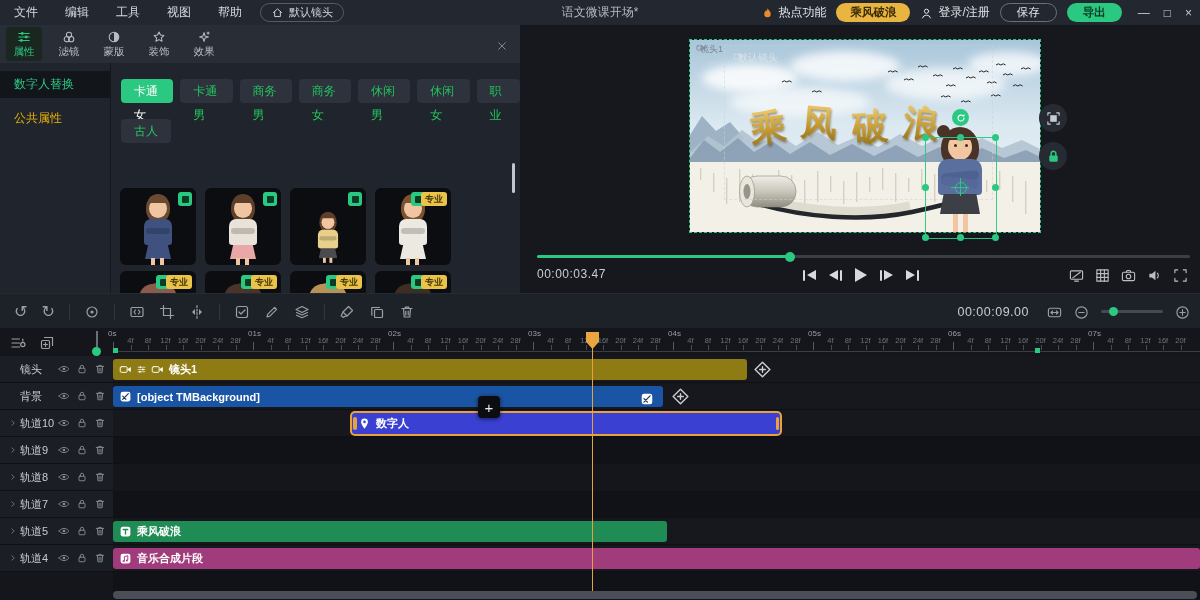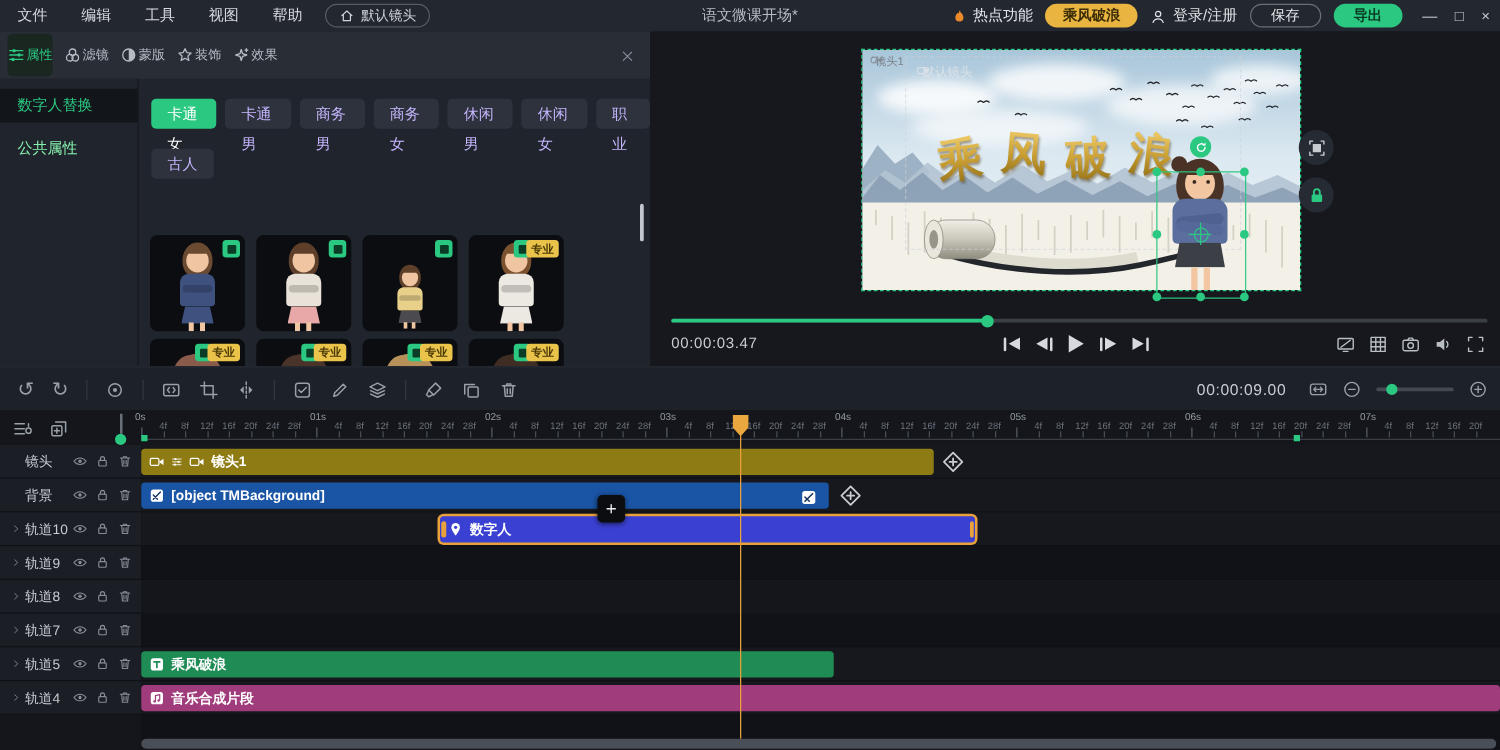--- a/index.html
+++ b/index.html
@@ -22,30 +22,30 @@
   .pill.upgrade{background:#e9b440;color:#3a2c06;font-weight:bold;}
   .pill.save{border:1px solid #6a6f78;color:#e6e8ec;padding:1px 16px;}
   .pill.export{background:#2bc882;color:#0a3a22;font-weight:bold;padding:2px 16px;}
   .login{display:flex;align-items:center;gap:5px;font-size:12px;color:#dfe2e6;cursor:pointer;}
   .winbtns{display:flex;gap:14px;color:#c6cad0;font-size:12px;margin-left:6px;}
   .winbtns span{cursor:pointer;}
 
   
   .left-panel{position:absolute;left:0;top:25px;width:520px;height:268px;background:#20242c;border-right:1px solid #0c0e12;}
   .lp-tabs{position:absolute;left:0;top:0;width:520px;height:38px;background:#282d36;display:flex;gap:9px;padding-left:6px;align-items:center;}
-  .lp-tab{width:36px;height:34px;border-radius:4px;display:flex;align-items:center;justify-content:center;
+  .lp-tab{width:36px;height:34px;border-radius:4px;display:flex;flex-direction:column;align-items:center;justify-content:center;
     gap:1px;color:#b7bcc4;font-size:10.5px;cursor:pointer;}
   .lp-tab.active{background:#1a2620;color:#2bc882;}
   .lp-close{position:absolute;right:12px;top:11px;color:#8a9099;cursor:pointer;}
   .lp-side{position:absolute;left:0;top:38px;width:110px;height:230px;background:#20242c;border-right:1px solid #14171c;}
-  .side-item{height:27px;display:flex;align-items:center;padding-left:14px;font-size:12px;color:#86efac;cursor:pointer;margin-top:7px;}
+  .side-item{height:27px;display:flex;align-items:center;padding-left:14px;font-size:12px;color:#eab308;cursor:pointer;margin-top:7px;}
   .side-item.active{background:#12151a;color:#2bc882;margin-top:8px;}
   .lp-content{position:absolute;left:110px;top:38px;width:410px;height:230px;overflow:hidden;}
   .chip-row{position:absolute;left:11px;display:flex;gap:7px;}
-  .chip{height:24px;line-height:24px;padding:0 13px;background:#2d323c;border-radius:4px;font-size:12px;color:#c4b5fd;cursor:pointer;}
+  .chip{height:24px;line-height:24px;padding:0 13px;background:#2d323c;border-radius:4px;font-size:12px;color:#22c55e;cursor:pointer;}
   .chip.active{background:#2bc882;color:#fff;}
   .cards{position:absolute;left:10px;top:97px;width:390px;}
   .card{position:absolute;width:76px;height:77px;border-radius:6px;background:#0b0d11;cursor:pointer;overflow:hidden;margin-top:28px;}
   .fig{position:absolute;inset:0;}
   .badge-a{position:absolute;top:4px;width:14px;height:14px;border-radius:3px;background:#2bc882;display:flex;align-items:center;justify-content:center;}
   .badge-a i{display:block;width:7px;height:7px;border-radius:1px;background:#0b3d26;}
   .badge-pro{position:absolute;top:4px;right:4px;height:14px;line-height:14px;padding:0 4px;border-radius:3px;background:#e9c34a;
     color:#4a3806;font-size:9px;font-weight:bold;}
   .grid-scroll{position:absolute;right:5px;top:100px;width:3px;height:30px;border-radius:2px;background:#c3c7cd;}
 

